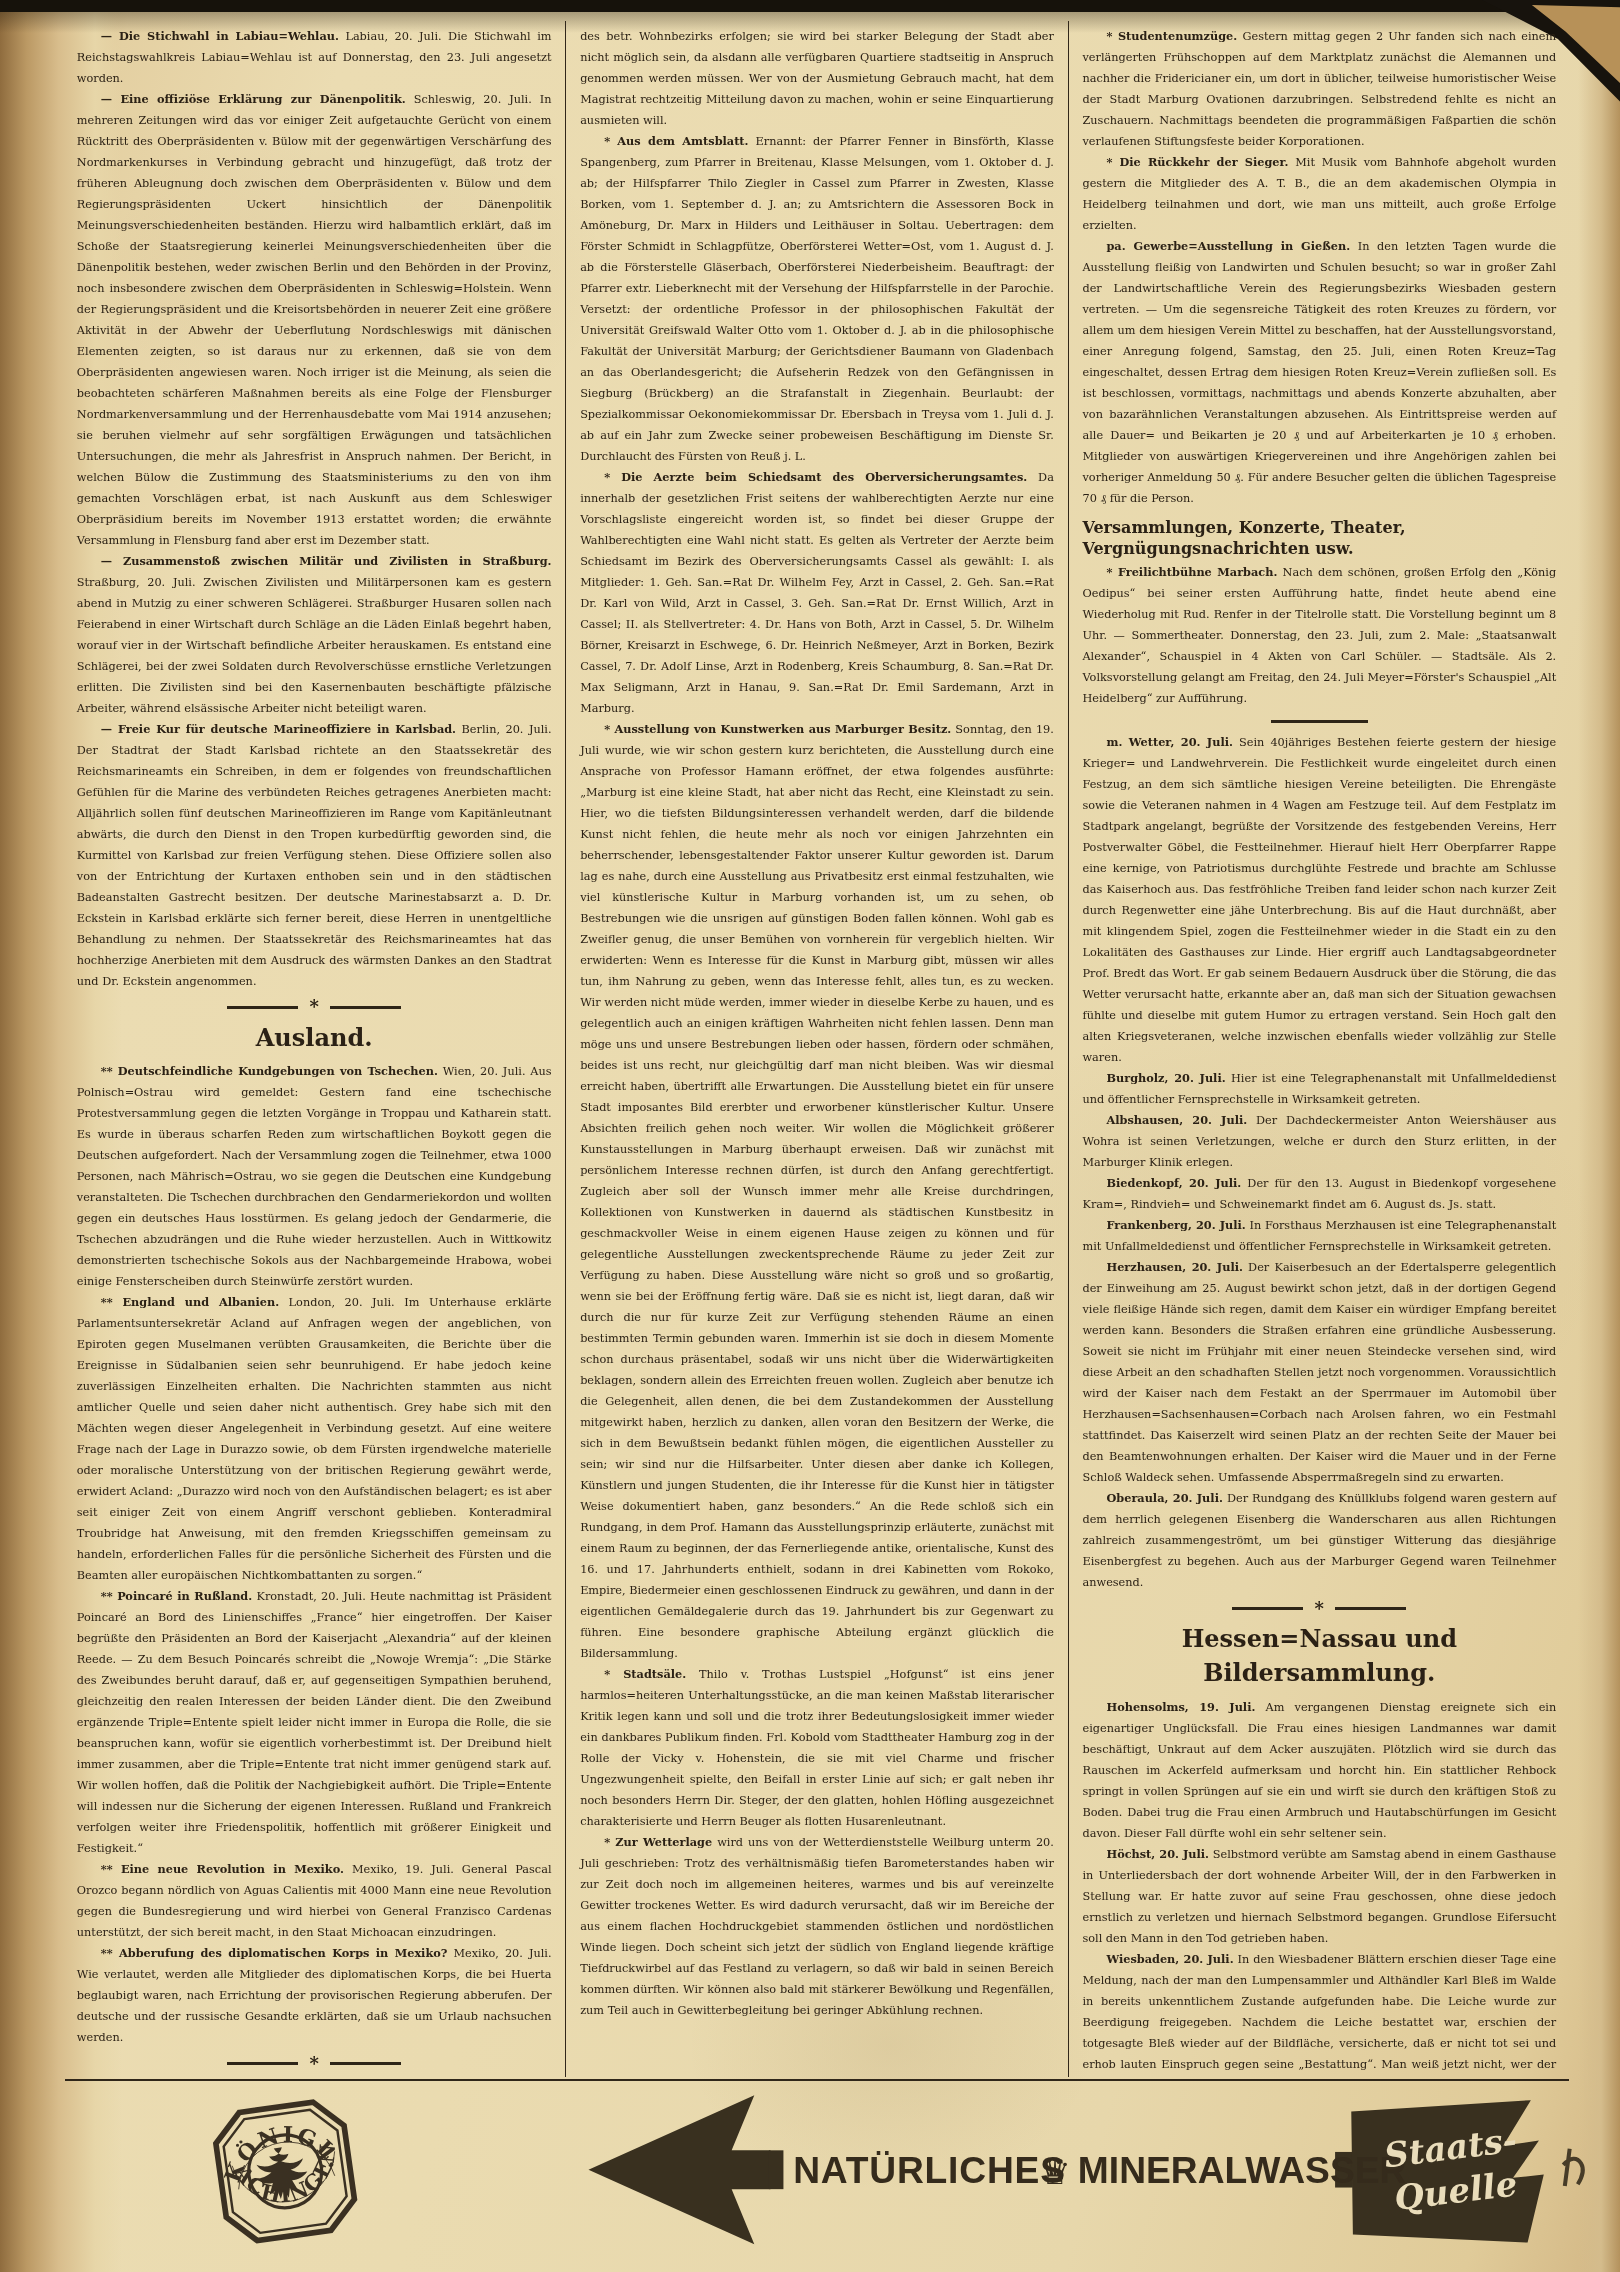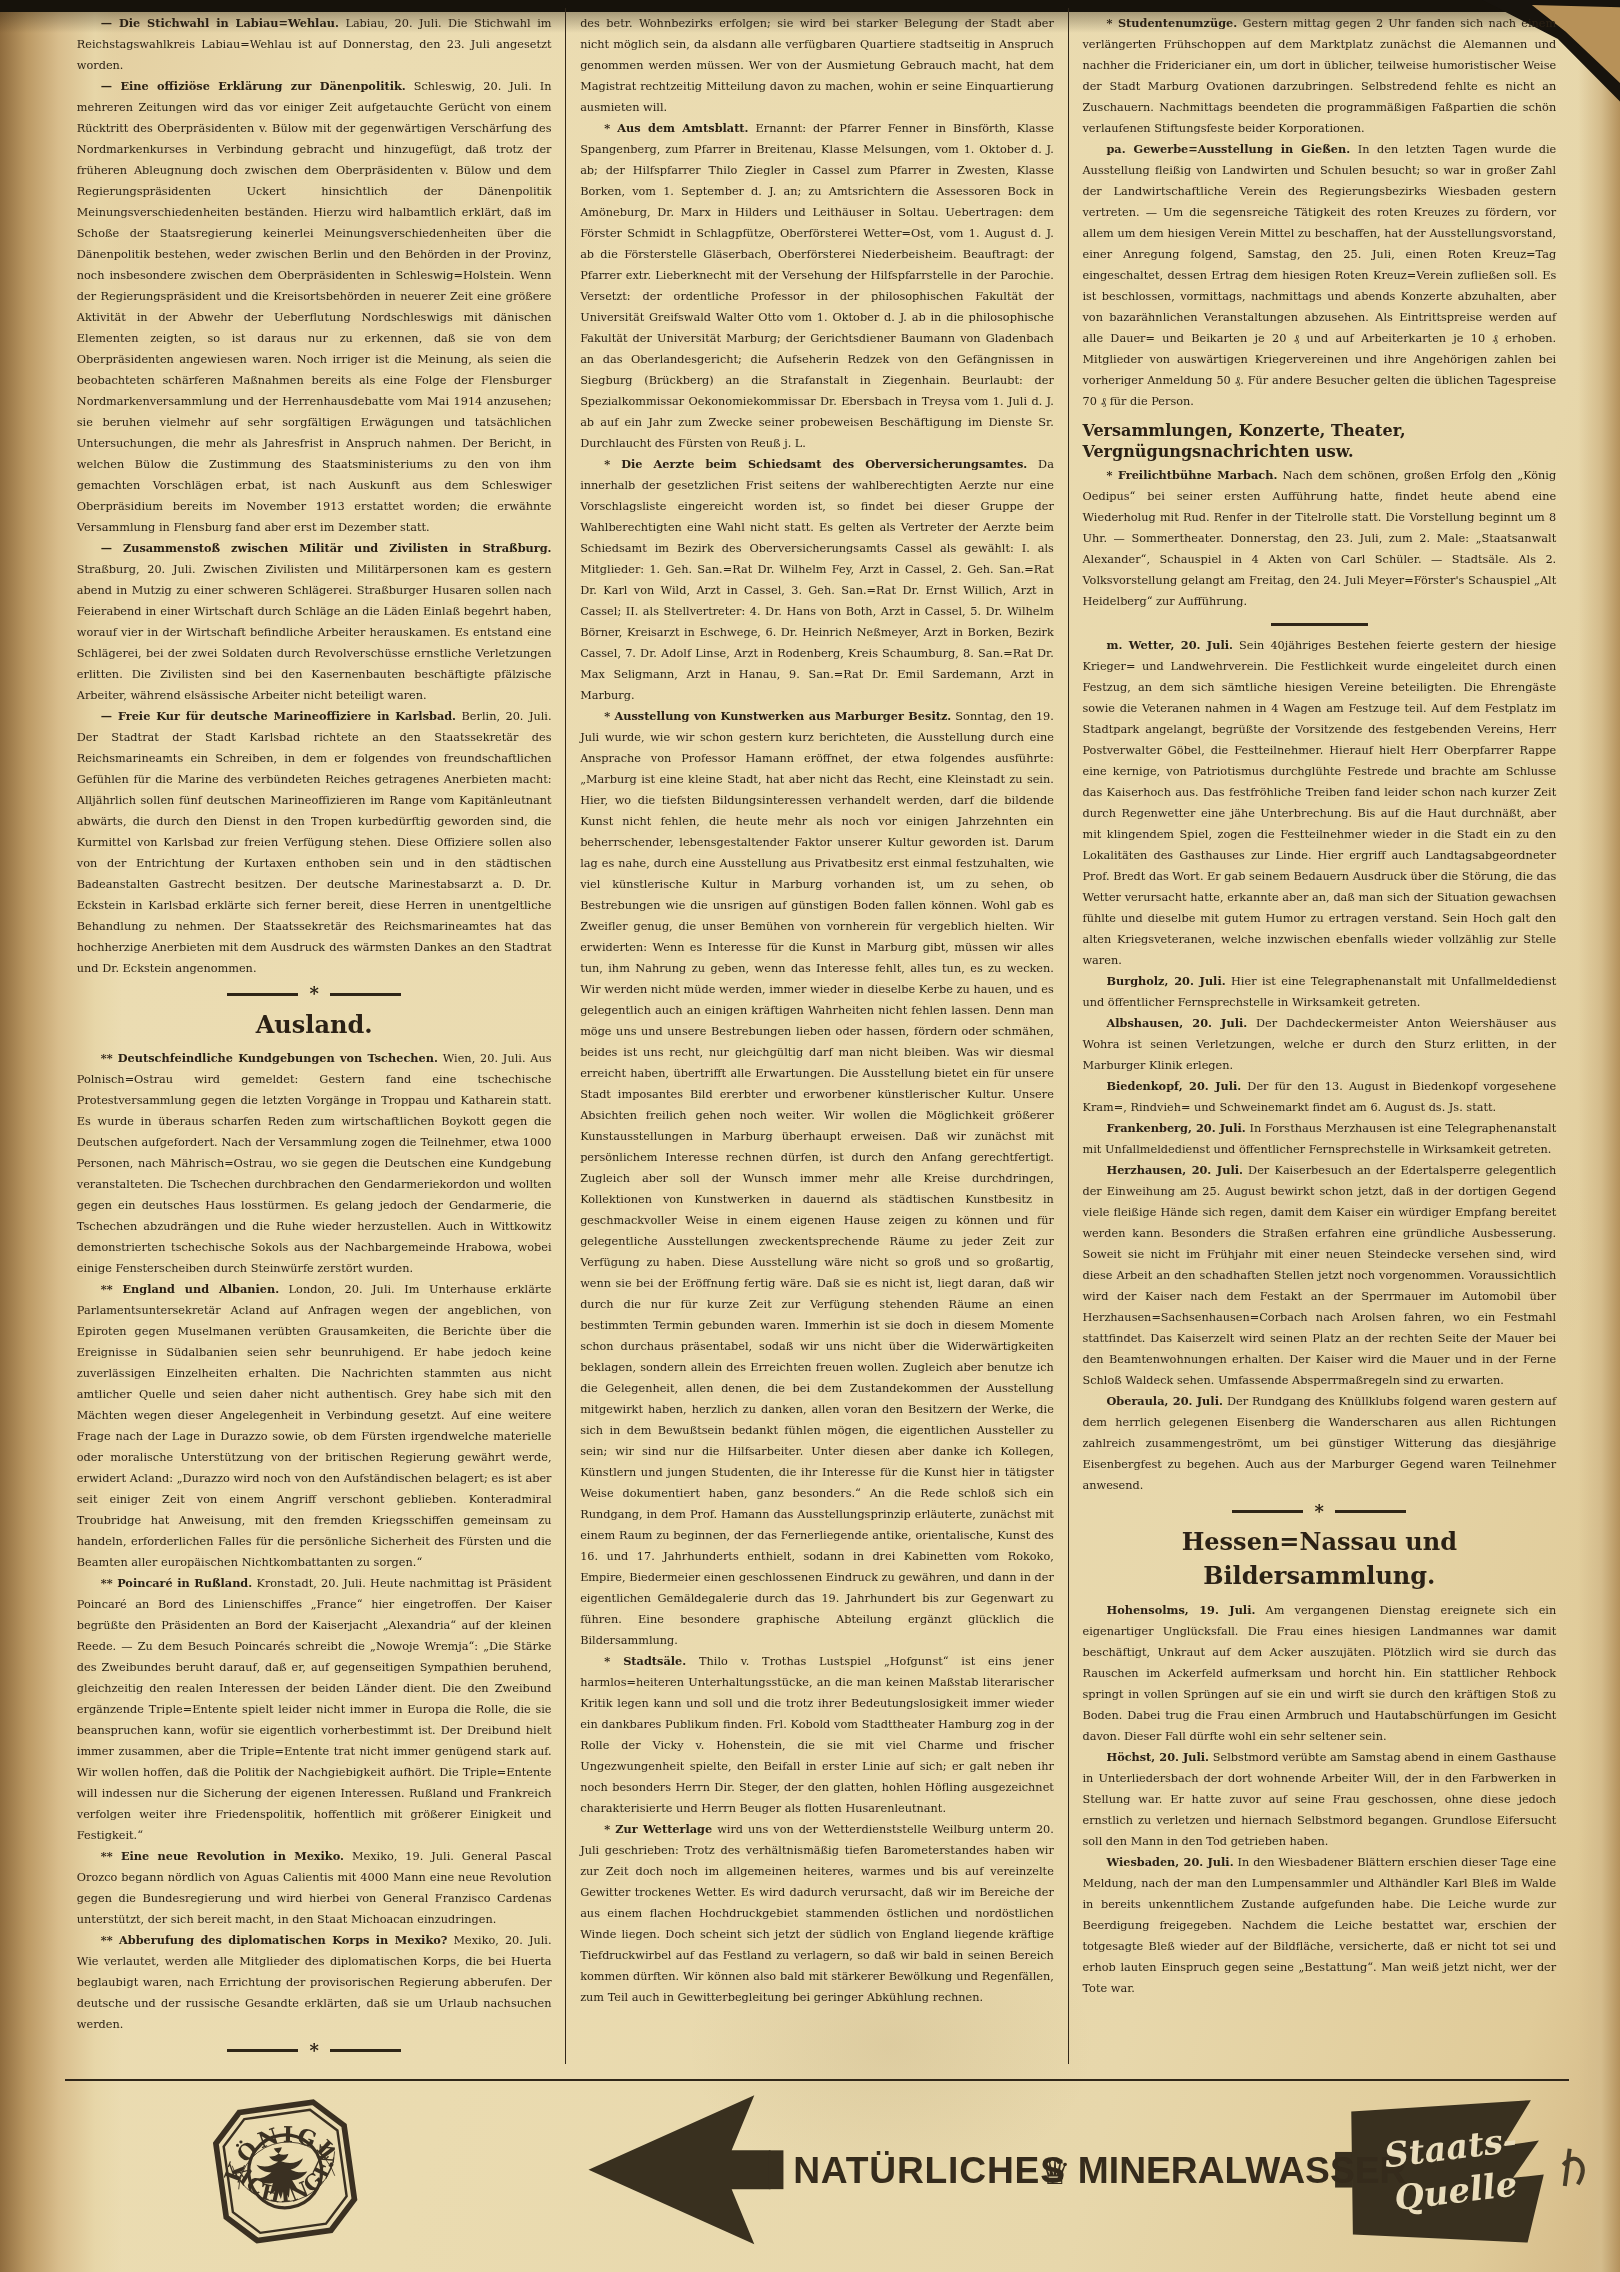--- a/index.html
+++ b/index.html
@@ -20,21 +20,21 @@
      background:linear-gradient(90deg,#8f6c3e 0%,#bb9964 22%,#d8bd8c 48%,#e7d6a8 78%,rgba(231,214,168,0) 100%);}
   .spine-lines{position:absolute;top:0;bottom:0;left:0;width:45px;opacity:.55;
      background:repeating-linear-gradient(90deg,#6d5127 0 2.4px,#c3a univ06e 2.4px 7.3px);}
   .right-edge{position:absolute;top:0;bottom:0;right:0;width:42px;
      background:linear-gradient(270deg,#b4925d 0%,#d4bc8c 45%,rgba(212,188,140,0) 100%);}
   .tear-dark{position:absolute;top:0;right:0;width:138px;height:130px;background:#17130d;
      clip-path:polygon(100% 0,100% 78%,55% 30%,0 0);}
   .tear-paper{position:absolute;top:0;right:0;width:113px;height:122px;background:#b79158;
      clip-path:polygon(100% 6%,100% 68%,52% 26%,22% 4%);}
   
-  .cols{position:absolute;left:63px;top:8px;width:1507px;height:2056px;display:grid;
+  .cols{position:absolute;left:63px;top:21px;width:1507px;height:2056px;display:grid;
         grid-template-columns:1fr 1fr 1fr;overflow:hidden;}
   .col{padding:4.9px 13.8px 0 13.8px;overflow:hidden;text-align:justify;}
   .col+.col{border-left:1.6px solid #31271a;}
   .art{margin:0;font-size:11.3px;line-height:21px;text-indent:24px;}
   .art.noind{text-indent:0;}
   .lead{font-weight:bold;}
   .head-md{margin:9.7px 0 6.5px 0;text-align:center;font-size:24px;line-height:34px;font-weight:bold;text-indent:0;}
   .subhead{margin:8px 0 3.2px 0;font-size:16px;line-height:21px;font-weight:bold;text-align:left;text-indent:0;}
   .stardiv{display:flex;align-items:center;justify-content:center;gap:11.3px;margin:11.3px 0 4.9px 0;}
   .stardiv .bar{width:71px;height:3.2px;background:#2e2517;}
@@ -83,20 +83,21 @@
     <div class="col">
         <p class="art noind"><span>des betr. Wohnbezirks erfolgen; sie wird bei starker Belegung der Stadt aber nicht möglich sein, da alsdann alle verfügbaren Quartiere stadtseitig in Anspruch genommen werden müssen. Wer von der Ausmietung Gebrauch macht, hat dem Magistrat rechtzeitig Mitteilung davon zu machen, wohin er seine Einquartierung ausmieten will.</span></p>
         <p class="art"><span class="lead">* Aus dem Amtsblatt.</span> <span>Ernannt: der Pfarrer Fenner in Binsförth, Klasse Spangenberg, zum Pfarrer in Breitenau, Klasse Melsungen, vom 1. Oktober d. J. ab; der Hilfspfarrer Thilo Ziegler in Cassel zum Pfarrer in Zwesten, Klasse Borken, vom 1. September d. J. an; zu Amtsrichtern die Assessoren Bock in Amöneburg, Dr. Marx in Hilders und Leithäuser in Soltau. Uebertragen: dem Förster Schmidt in Schlagpfütze, Oberförsterei Wetter=Ost, vom 1. August d. J. ab die Försterstelle Gläserbach, Oberförsterei Niederbeisheim. Beauftragt: der Pfarrer extr. Lieberknecht mit der Versehung der Hilfspfarrstelle in der Parochie. Versetzt: der ordentliche Professor in der philosophischen Fakultät der Universität Greifswald Walter Otto vom 1. Oktober d. J. ab in die philosophische Fakultät der Universität Marburg; der Gerichtsdiener Baumann von Gladenbach an das Oberlandesgericht; die Aufseherin Redzek von den Gefängnissen in Siegburg (Brückberg) an die Strafanstalt in Ziegenhain. Beurlaubt: der Spezialkommissar Oekonomiekommissar Dr. Ebersbach in Treysa vom 1. Juli d. J. ab auf ein Jahr zum Zwecke seiner probeweisen Beschäftigung im Dienste Sr. Durchlaucht des Fürsten von Reuß j. L.</span></p>
         <p class="art"><span class="lead">* Die Aerzte beim Schiedsamt des Oberversicherungsamtes.</span> <span>Da innerhalb der gesetzlichen Frist seitens der wahlberechtigten Aerzte nur eine Vorschlagsliste eingereicht worden ist, so findet bei dieser Gruppe der Wahlberechtigten eine Wahl nicht statt. Es gelten als Vertreter der Aerzte beim Schiedsamt im Bezirk des Oberversicherungsamts Cassel als gewählt: I. als Mitglieder: 1. Geh. San.=Rat Dr. Wilhelm Fey, Arzt in Cassel, 2. Geh. San.=Rat Dr. Karl von Wild, Arzt in Cassel, 3. Geh. San.=Rat Dr. Ernst Willich, Arzt in Cassel; II. als Stellvertreter: 4. Dr. Hans von Both, Arzt in Cassel, 5. Dr. Wilhelm Börner, Kreisarzt in Eschwege, 6. Dr. Heinrich Neßmeyer, Arzt in Borken, Bezirk Cassel, 7. Dr. Adolf Linse, Arzt in Rodenberg, Kreis Schaumburg, 8. San.=Rat Dr. Max Seligmann, Arzt in Hanau, 9. San.=Rat Dr. Emil Sardemann, Arzt in Marburg.</span></p>
         <p class="art"><span class="lead">* Ausstellung von Kunstwerken aus Marburger Besitz.</span> <span>Sonntag, den 19. Juli wurde, wie wir schon gestern kurz berichteten, die Ausstellung durch eine Ansprache von Professor Hamann eröffnet, der etwa folgendes ausführte: „Marburg ist eine kleine Stadt, hat aber nicht das Recht, eine Kleinstadt zu sein. Hier, wo die tiefsten Bildungsinteressen verhandelt werden, darf die bildende Kunst nicht fehlen, die heute mehr als noch vor einigen Jahrzehnten ein beherrschender, lebensgestaltender Faktor unserer Kultur geworden ist. Darum lag es nahe, durch eine Ausstellung aus Privatbesitz erst einmal festzuhalten, wie viel künstlerische Kultur in Marburg vorhanden ist, um zu sehen, ob Bestrebungen wie die unsrigen auf günstigen Boden fallen können. Wohl gab es Zweifler genug, die unser Bemühen von vornherein für vergeblich hielten. Wir erwiderten: Wenn es Interesse für die Kunst in Marburg gibt, müssen wir alles tun, ihm Nahrung zu geben, wenn das Interesse fehlt, alles tun, es zu wecken. Wir werden nicht müde werden, immer wieder in dieselbe Kerbe zu hauen, und es gelegentlich auch an einigen kräftigen Wahrheiten nicht fehlen lassen. Denn man möge uns und unsere Bestrebungen lieben oder hassen, fördern oder schmähen, beides ist uns recht, nur gleichgültig darf man nicht bleiben. Was wir diesmal erreicht haben, übertrifft alle Erwartungen. Die Ausstellung bietet ein für unsere Stadt imposantes Bild ererbter und erworbener künstlerischer Kultur. Unsere Absichten freilich gehen noch weiter. Wir wollen die Möglichkeit größerer Kunstausstellungen in Marburg überhaupt erweisen. Daß wir zunächst mit persönlichem Interesse rechnen dürfen, ist durch den Anfang gerechtfertigt. Zugleich aber soll der Wunsch immer mehr alle Kreise durchdringen, Kollektionen von Kunstwerken in dauernd als städtischen Kunstbesitz in geschmackvoller Weise in einem eigenen Hause zeigen zu können und für gelegentliche Ausstellungen zweckentsprechende Räume zu jeder Zeit zur Verfügung zu haben. Diese Ausstellung wäre nicht so groß und so großartig, wenn sie bei der Eröffnung fertig wäre. Daß sie es nicht ist, liegt daran, daß wir durch die nur für kurze Zeit zur Verfügung stehenden Räume an einen bestimmten Termin gebunden waren. Immerhin ist sie doch in diesem Momente schon durchaus präsentabel, sodaß wir uns nicht über die Widerwärtigkeiten beklagen, sondern allein des Erreichten freuen wollen. Zugleich aber benutze ich die Gelegenheit, allen denen, die bei dem Zustandekommen der Ausstellung mitgewirkt haben, herzlich zu danken, allen voran den Besitzern der Werke, die sich in dem Bewußtsein bedankt fühlen mögen, die eigentlichen Aussteller zu sein; wir sind nur die Hilfsarbeiter. Unter diesen aber danke ich Kollegen, Künstlern und jungen Studenten, die ihr Interesse für die Kunst hier in tätigster Weise dokumentiert haben, ganz besonders.“ An die Rede schloß sich ein Rundgang, in dem Prof. Hamann das Ausstellungsprinzip erläuterte, zunächst mit einem Raum zu beginnen, der das Fernerliegende antike, orientalische, Kunst des 16. und 17. Jahrhunderts enthielt, sodann in drei Kabinetten vom Rokoko, Empire, Biedermeier einen geschlossenen Eindruck zu gewähren, und dann in der eigentlichen Gemäldegalerie durch das 19. Jahrhundert bis zur Gegenwart zu führen. Eine besondere graphische Abteilung ergänzt glücklich die Bildersammlung.</span></p>
         <p class="art"><span class="lead">* Stadtsäle.</span> <span>Thilo v. Trothas Lustspiel „Hofgunst“ ist eins jener harmlos=heiteren Unterhaltungsstücke, an die man keinen Maßstab literarischer Kritik legen kann und soll und die trotz ihrer Bedeutungslosigkeit immer wieder ein dankbares Publikum finden. Frl. Kobold vom Stadttheater Hamburg zog in der Rolle der Vicky v. Hohenstein, die sie mit viel Charme und frischer Ungezwungenheit spielte, den Beifall in erster Linie auf sich; er galt neben ihr noch besonders Herrn Dir. Steger, der den glatten, hohlen Höfling ausgezeichnet charakterisierte und Herrn Beuger als flotten Husarenleutnant.</span></p>
         <p class="art"><span class="lead">* Zur Wetterlage</span> <span>wird uns von der Wetterdienststelle Weilburg unterm 20. Juli geschrieben: Trotz des verhältnismäßig tiefen Barometerstandes haben wir zur Zeit doch noch im allgemeinen heiteres, warmes und bis auf vereinzelte Gewitter trockenes Wetter. Es wird dadurch verursacht, daß wir im Bereiche der aus einem flachen Hochdruckgebiet stammenden östlichen und nordöstlichen Winde liegen. Doch scheint sich jetzt der südlich von England liegende kräftige Tiefdruckwirbel auf das Festland zu verlagern, so daß wir bald in seinen Bereich kommen dürften. Wir können also bald mit stärkerer Bewölkung und Regenfällen, zum Teil auch in Gewitterbegleitung bei geringer Abkühlung rechnen.</span></p>
       </div>
     <div class="col">
         <p class="art"><span class="lead">* Studentenumzüge.</span> <span>Gestern mittag gegen 2 Uhr fanden sich nach einem verlängerten Frühschoppen auf dem Marktplatz zunächst die Alemannen und nachher die Fridericianer ein, um dort in üblicher, teilweise humoristischer Weise der Stadt Marburg Ovationen darzubringen. Selbstredend fehlte es nicht an Zuschauern. Nachmittags beendeten die programmäßigen Faßpartien die schön verlaufenen Stiftungsfeste beider Korporationen.</span></p>
+        <p class="art"><span class="lead">* Die Rückkehr der Sieger.</span> <span>Mit Musik vom Bahnhofe abgeholt wurden gestern die Mitglieder des A. T. B., die an dem akademischen Olympia in Heidelberg teilnahmen und dort, wie man uns mitteilt, auch große Erfolge erzielten.</span></p>
         <p class="art"><span class="lead">pa. Gewerbe=Ausstellung in Gießen.</span> <span>In den letzten Tagen wurde die Ausstellung fleißig von Landwirten und Schulen besucht; so war in großer Zahl der Landwirtschaftliche Verein des Regierungsbezirks Wiesbaden gestern vertreten. — Um die segensreiche Tätigkeit des roten Kreuzes zu fördern, vor allem um dem hiesigen Verein Mittel zu beschaffen, hat der Ausstellungsvorstand, einer Anregung folgend, Samstag, den 25. Juli, einen Roten Kreuz=Tag eingeschaltet, dessen Ertrag dem hiesigen Roten Kreuz=Verein zufließen soll. Es ist beschlossen, vormittags, nachmittags und abends Konzerte abzuhalten, aber von bazarähnlichen Veranstaltungen abzusehen. Als Eintrittspreise werden auf alle Dauer= und Beikarten je 20 ₰ und auf Arbeiterkarten je 10 ₰ erhoben. Mitglieder von auswärtigen Kriegervereinen und ihre Angehörigen zahlen bei vorheriger Anmeldung 50 ₰. Für andere Besucher gelten die üblichen Tagespreise 70 ₰ für die Person.</span></p>
         <p class="subhead">Versammlungen, Konzerte, Theater, Vergnügungsnachrichten usw.</p>
         <p class="art"><span class="lead">* Freilichtbühne Marbach.</span> <span>Nach dem schönen, großen Erfolg den „König Oedipus“ bei seiner ersten Aufführung hatte, findet heute abend eine Wiederholug mit Rud. Renfer in der Titelrolle statt. Die Vorstellung beginnt um 8 Uhr. — Sommertheater. Donnerstag, den 23. Juli, zum 2. Male: „Staatsanwalt Alexander“, Schauspiel in 4 Akten von Carl Schüler. — Stadtsäle. Als 2. Volksvorstellung gelangt am Freitag, den 24. Juli Meyer=Förster's Schauspiel „Alt Heidelberg“ zur Aufführung.</span></p>
         <div class="ruledivide"></div>
         <p class="art"><span class="lead">m. Wetter, 20. Juli.</span> <span>Sein 40jähriges Bestehen feierte gestern der hiesige Krieger= und Landwehrverein. Die Festlichkeit wurde eingeleitet durch einen Festzug, an dem sich sämtliche hiesigen Vereine beteiligten. Die Ehrengäste sowie die Veteranen nahmen in 4 Wagen am Festzuge teil. Auf dem Festplatz im Stadtpark angelangt, begrüßte der Vorsitzende des festgebenden Vereins, Herr Postverwalter Göbel, die Festteilnehmer. Hierauf hielt Herr Oberpfarrer Rappe eine kernige, von Patriotismus durchglühte Festrede und brachte am Schlusse das Kaiserhoch aus. Das festfröhliche Treiben fand leider schon nach kurzer Zeit durch Regenwetter eine jähe Unterbrechung. Bis auf die Haut durchnäßt, aber mit klingendem Spiel, zogen die Festteilnehmer wieder in die Stadt ein zu den Lokalitäten des Gasthauses zur Linde. Hier ergriff auch Landtagsabgeordneter Prof. Bredt das Wort. Er gab seinem Bedauern Ausdruck über die Störung, die das Wetter verursacht hatte, erkannte aber an, daß man sich der Situation gewachsen fühlte und dieselbe mit gutem Humor zu ertragen verstand. Sein Hoch galt den alten Kriegsveteranen, welche inzwischen ebenfalls wieder vollzählig zur Stelle waren.</span></p>
         <p class="art"><span class="lead">Burgholz, 20. Juli.</span> <span>Hier ist eine Telegraphenanstalt mit Unfallmeldedienst und öffentlicher Fernsprechstelle in Wirksamkeit getreten.</span></p>
         <p class="art"><span class="lead">Albshausen, 20. Juli.</span> <span>Der Dachdeckermeister Anton Weiershäuser aus Wohra ist seinen Verletzungen, welche er durch den Sturz erlitten, in der Marburger Klinik erlegen.</span></p>
         <p class="art"><span class="lead">Biedenkopf, 20. Juli.</span> <span>Der für den 13. August in Biedenkopf vorgesehene Kram=, Rindvieh= und Schweinemarkt findet am 6. August ds. Js. statt.</span></p>
         <p class="art"><span class="lead">Frankenberg, 20. Juli.</span> <span>In Forsthaus Merzhausen ist eine Telegraphenanstalt mit Unfallmeldedienst und öffentlicher Fernsprechstelle in Wirksamkeit getreten.</span></p>
         <p class="art"><span class="lead">Herzhausen, 20. Juli.</span> <span>Der Kaiserbesuch an der Edertalsperre gelegentlich der Einweihung am 25. August bewirkt schon jetzt, daß in der dortigen Gegend viele fleißige Hände sich regen, damit dem Kaiser ein würdiger Empfang bereitet werden kann. Besonders die Straßen erfahren eine gründliche Ausbesserung. Soweit sie nicht im Frühjahr mit einer neuen Steindecke versehen sind, wird diese Arbeit an den schadhaften Stellen jetzt noch vorgenommen. Voraussichtlich wird der Kaiser nach dem Festakt an der Sperrmauer im Automobil über Herzhausen=Sachsenhausen=Corbach nach Arolsen fahren, wo ein Festmahl stattfindet. Das Kaiserzelt wird seinen Platz an der rechten Seite der Mauer bei den Beamtenwohnungen erhalten. Der Kaiser wird die Mauer und in der Ferne Schloß Waldeck sehen. Umfassende Absperrmaßregeln sind zu erwarten.</span></p>

